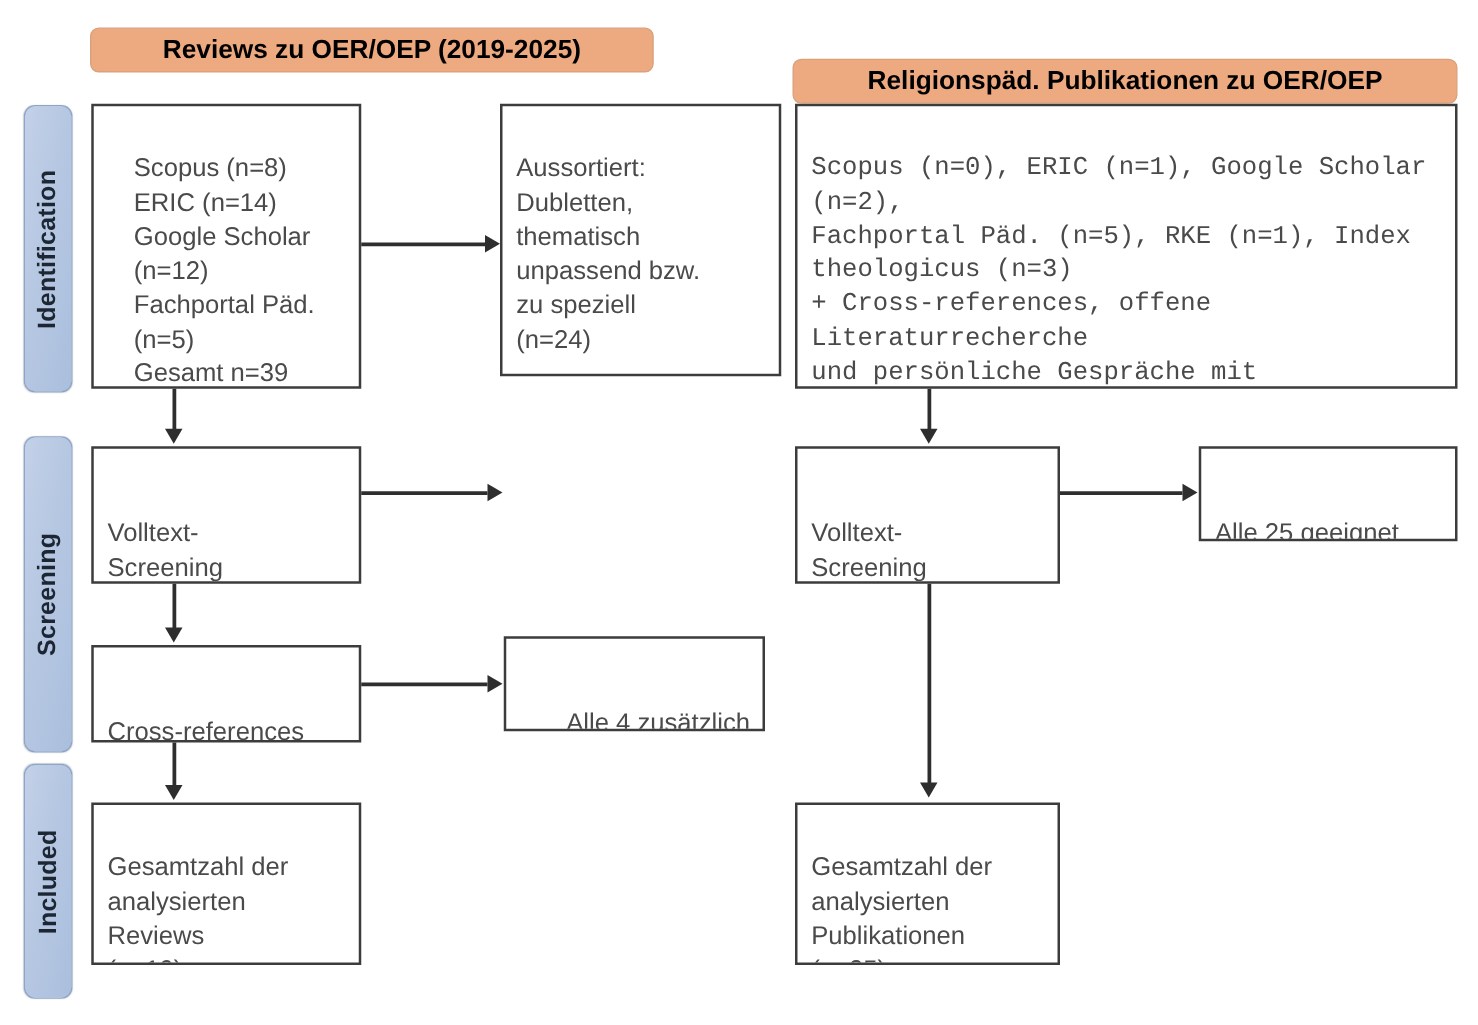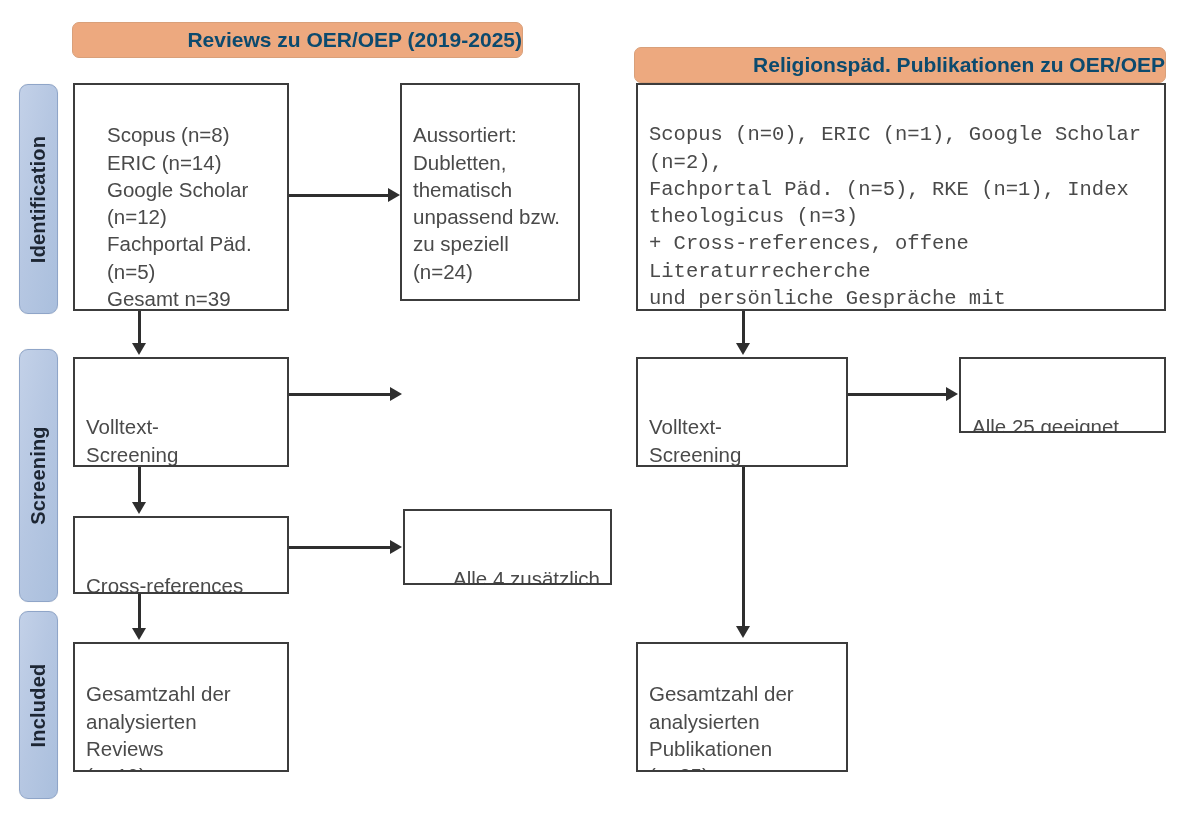--- a/index.html
+++ b/index.html
@@ -56,26 +56,26 @@
   .flow-box.compact {
     padding-top: 27px;
   }
 
   
   .banner {
     position: absolute;
     border-radius: 7px;
     border: 1px solid #d9a07a;
     background: #eda97f;
-    color: #0c4a6e;
+    color: #000000;
     font-size: 21px;
     font-weight: 700;
     display: flex;
     align-items: center;
-    justify-content: flex-end;
+    justify-content: center;
     text-align: center;
     box-sizing: border-box;
   }
 
   
   .conn {
     position: absolute;
     background: #2e2e2e;
   }
   .conn-v { width: 3px; }
@@ -124,21 +124,21 @@
   <div class="flow-box" style="left:73px; top:83px; width:216px; height:228px;padding-left:32px;">
     <span>Scopus (n=8)
 ERIC (n=14)
 Google Scholar
 (n=12)
 Fachportal Päd.
 (n=5)
 Gesamt n=39</span>
   </div>
 
-  <div class="flow-box" style="left:400px; top:83px; width:180px; height:218px;">
+  <div class="flow-box" style="left:400px; top:83px; width:225px; height:218px;">
     <span>Aussortiert:
 Dubletten,
 thematisch
 unpassend bzw.
 zu speziell
 (n=24)</span>
   </div>
 
   <div class="conn conn-h" style="left:289px; top:194px; width:99px;"></div>
   <div class="arrowhead arrow-right" style="left:388px; top:188px;"></div>

